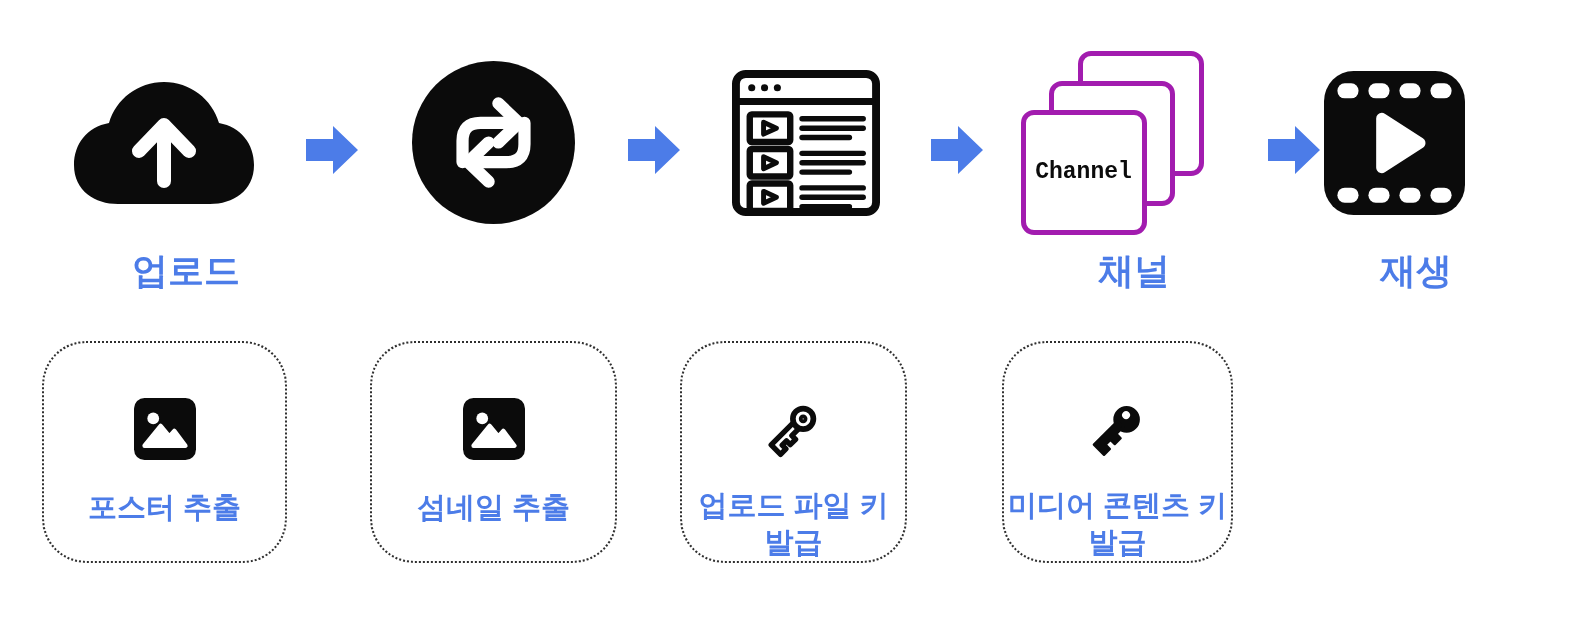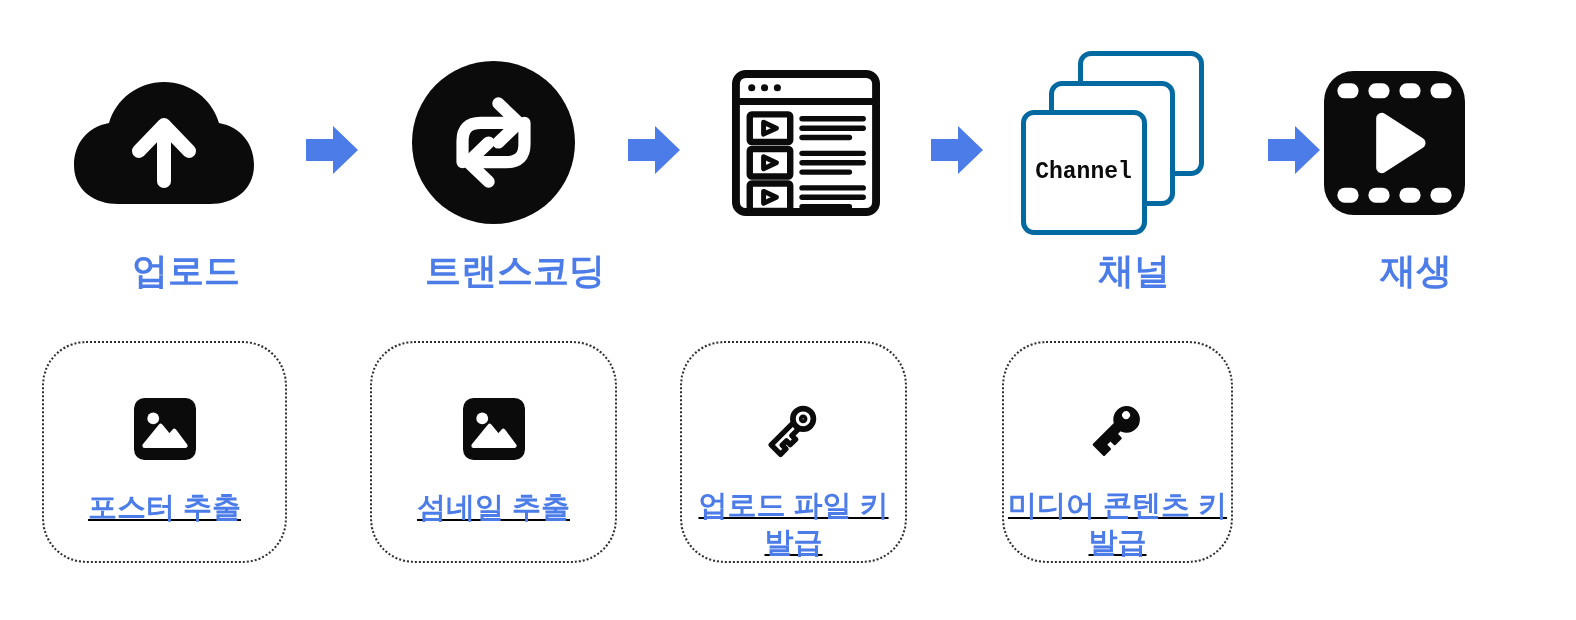--- a/index.html
+++ b/index.html
@@ -53,21 +53,21 @@
   .channel-stack {
     position: relative;
     width: 183px;
     height: 184px;
   }
   .channel-card {
     position: absolute;
     width: 126px;
     height: 125px;
     background: #ffffff;
-    border: 5px solid #0369a1;
+    border: 5px solid #a21caf;
     border-radius: 13px;
   }
   .channel-card.back  { left: 57px; top: 0; z-index: 1; }
   .channel-card.mid   { left: 28px; top: 30px; z-index: 2; }
   .channel-card.front {
     left: 0; top: 59px; z-index: 3;
     display: flex; align-items: center; justify-content: center;
   }
   .channel-card-text {
     font-family: "Liberation Mono", "DejaVu Sans Mono", monospace;
@@ -81,21 +81,20 @@
   .subtask {
     position: absolute;
     top: 341px;
     height: 222px;
     border: 2.5px dotted #2f2f2f;
     border-radius: 44px;
     background: #ffffff;
     display: flex;
     flex-direction: column;
     align-items: center;
-    text-decoration: underline;
   }
   .subtask .icon-box-s {
     margin-top: 30px;
     height: 112px;
     display: flex;
     align-items: center;
     justify-content: center;
   }
   .subtask-label {
     margin-top: 4px;
@@ -134,21 +133,20 @@
       <svg width="163" height="163" viewBox="0 0 100 100">
         <circle cx="50" cy="50" r="50" fill="#0b0b0b"></circle>
         <g stroke="#ffffff" stroke-width="7.5" fill="none" stroke-linecap="round" stroke-linejoin="round">
           <path d="M31 62 L31 49 Q31 38 42 38 L62 38"></path>
           <path d="M53 26 L65.5 38 L53 50"></path>
           <path d="M69 38 L69 51 Q69 62 58 62 L38 62"></path>
           <path d="M47 50 L34.5 62 L47 74"></path>
         </g>
       </svg>
     </div>
-    <div class="stage-label">트랜스코딩</div>
   </div>
 
   <div class="flow-arrow" style="left:628px">
     <svg width="52" height="48" viewBox="0 0 52 48">
         <path d="M0 13 L27 13 L27 0 L52 24 L27 48 L27 35 L0 35 Z" fill="#4c7ce8"></path>
       </svg>
   </div>
 
   <div class="stage" style="left:676px">
     <div class="icon-box">

